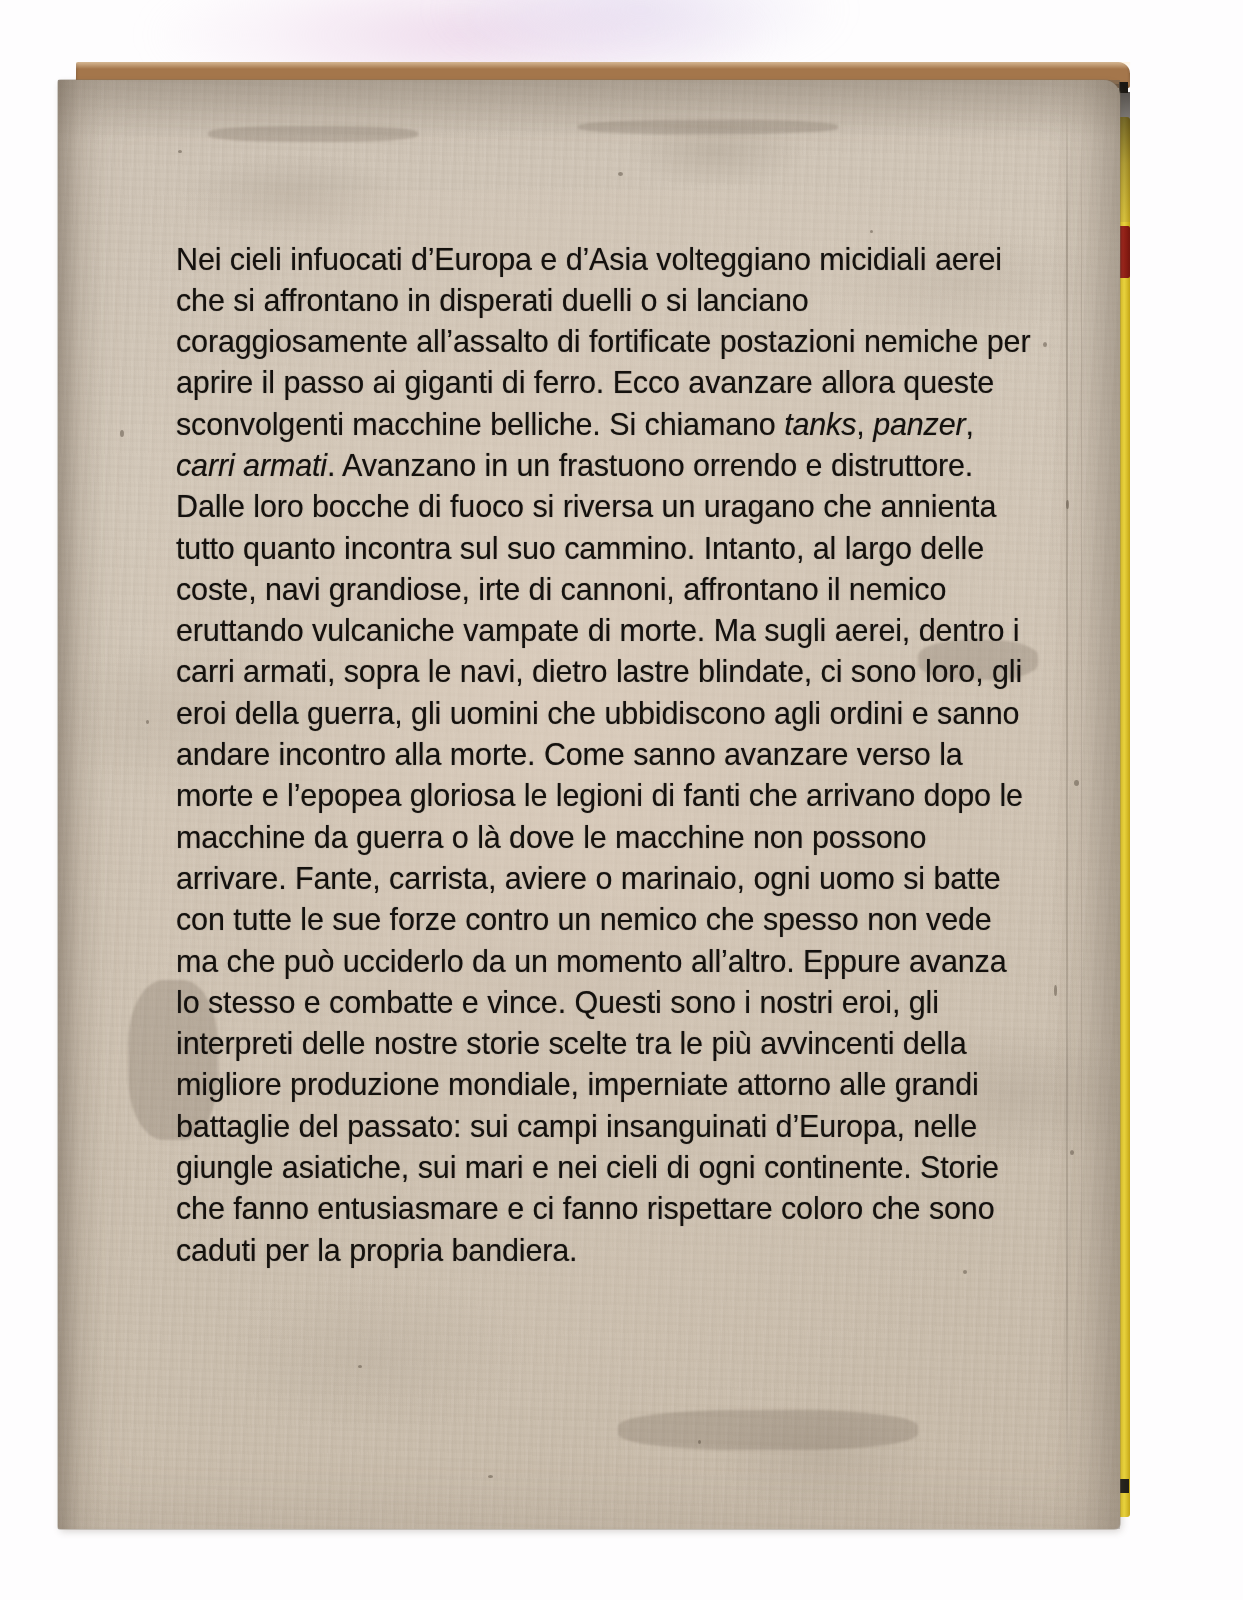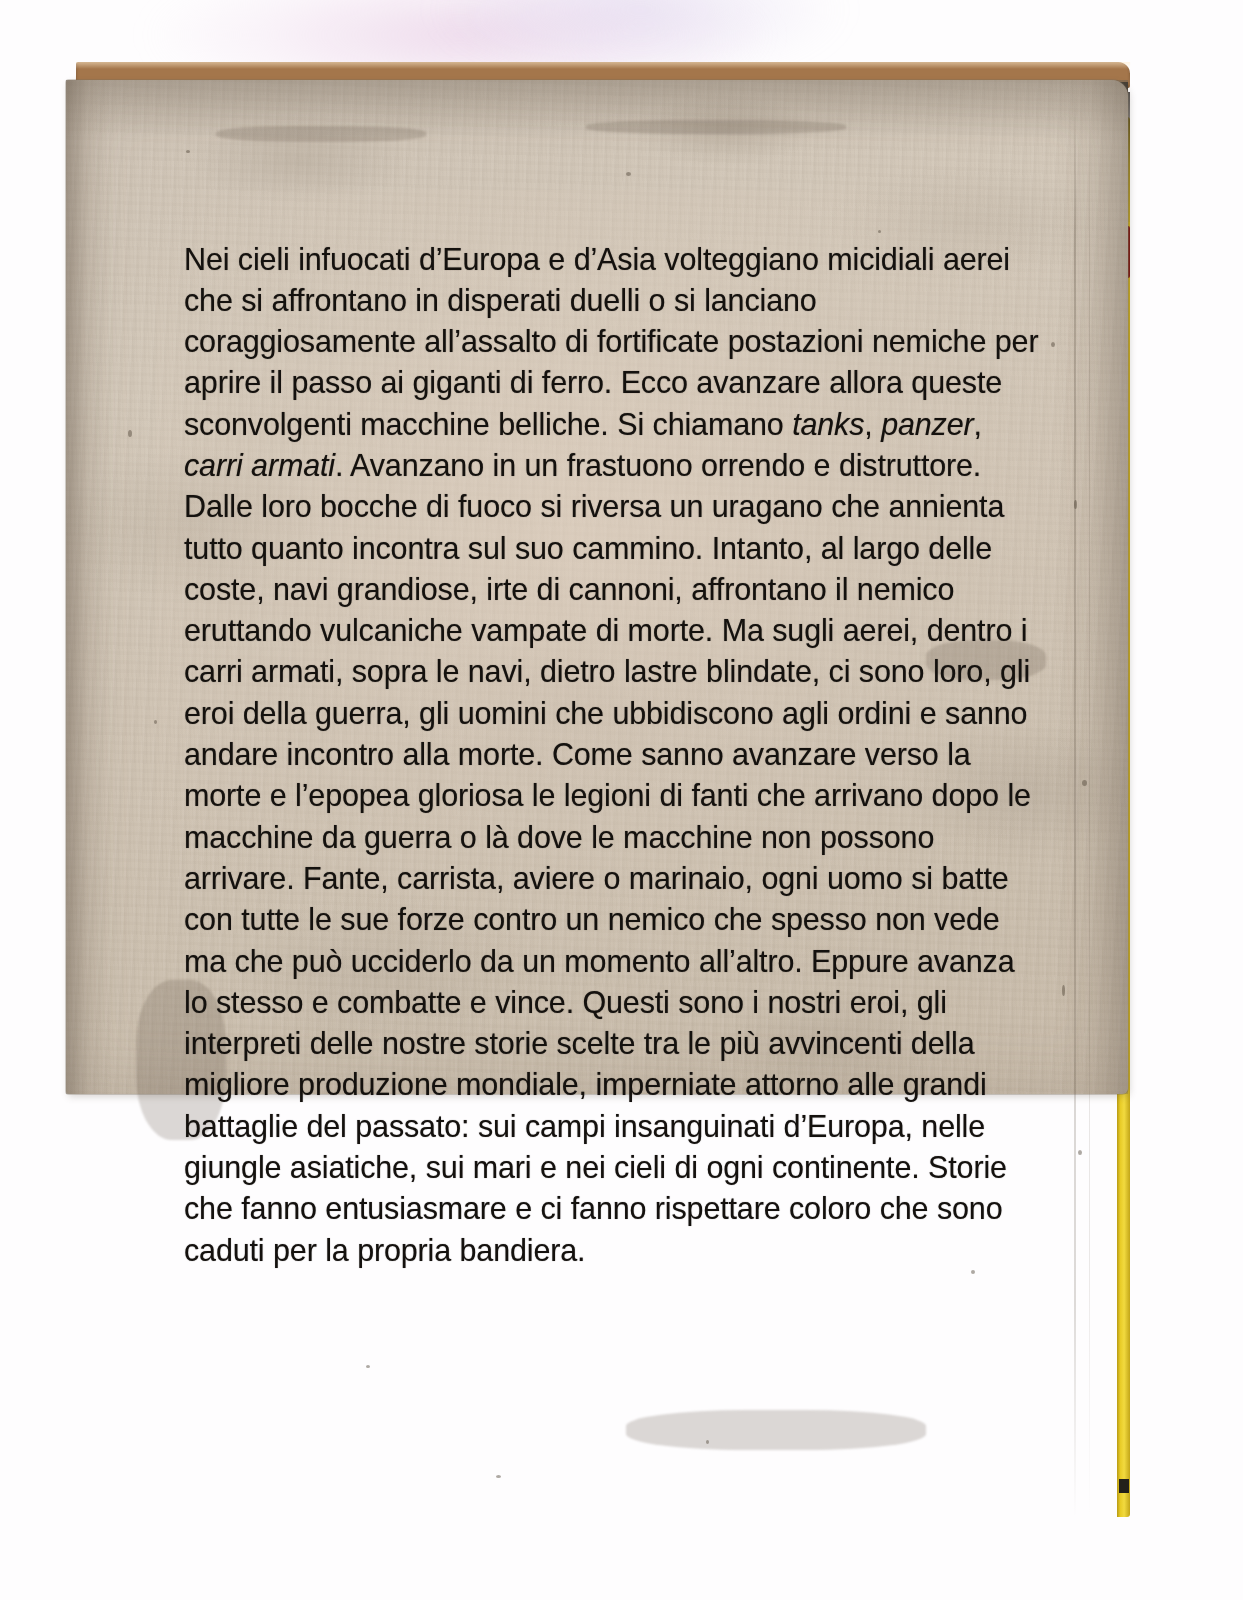--- a/index.html
+++ b/index.html
@@ -132,24 +132,24 @@
     right: 1px;
     bottom: 36px;
     width: 10px;
     height: 14px;
     background: #23201a;
   }
 
   
   .cover {
     position: absolute;
-    left: 8px;
+    left: 0px;
     top: 18px;
     width: 1062px;
-    height: 1014px;
+    height: 1449px;
     border-radius: 3px 16px 6px 3px;
     background-color: #cfc4b7;
     background-image:
       
       radial-gradient(ellipse 180px 70px at 22% 8%, rgba(160,148,133,0.30), rgba(0,0,0,0) 62%),
       radial-gradient(ellipse 150px 60px at 62% 5%, rgba(150,138,122,0.28), rgba(0,0,0,0) 60%),
       radial-gradient(ellipse 220px 90px at 85% 14%, rgba(166,154,139,0.22), rgba(0,0,0,0) 65%),
       radial-gradient(ellipse 200px 120px at 12% 44%, rgba(158,146,130,0.22), rgba(0,0,0,0) 66%),
       radial-gradient(ellipse 260px 140px at 48% 62%, rgba(170,158,144,0.18), rgba(0,0,0,0) 66%),
       radial-gradient(ellipse 190px 110px at 90% 70%, rgba(150,138,124,0.24), rgba(0,0,0,0) 64%),

